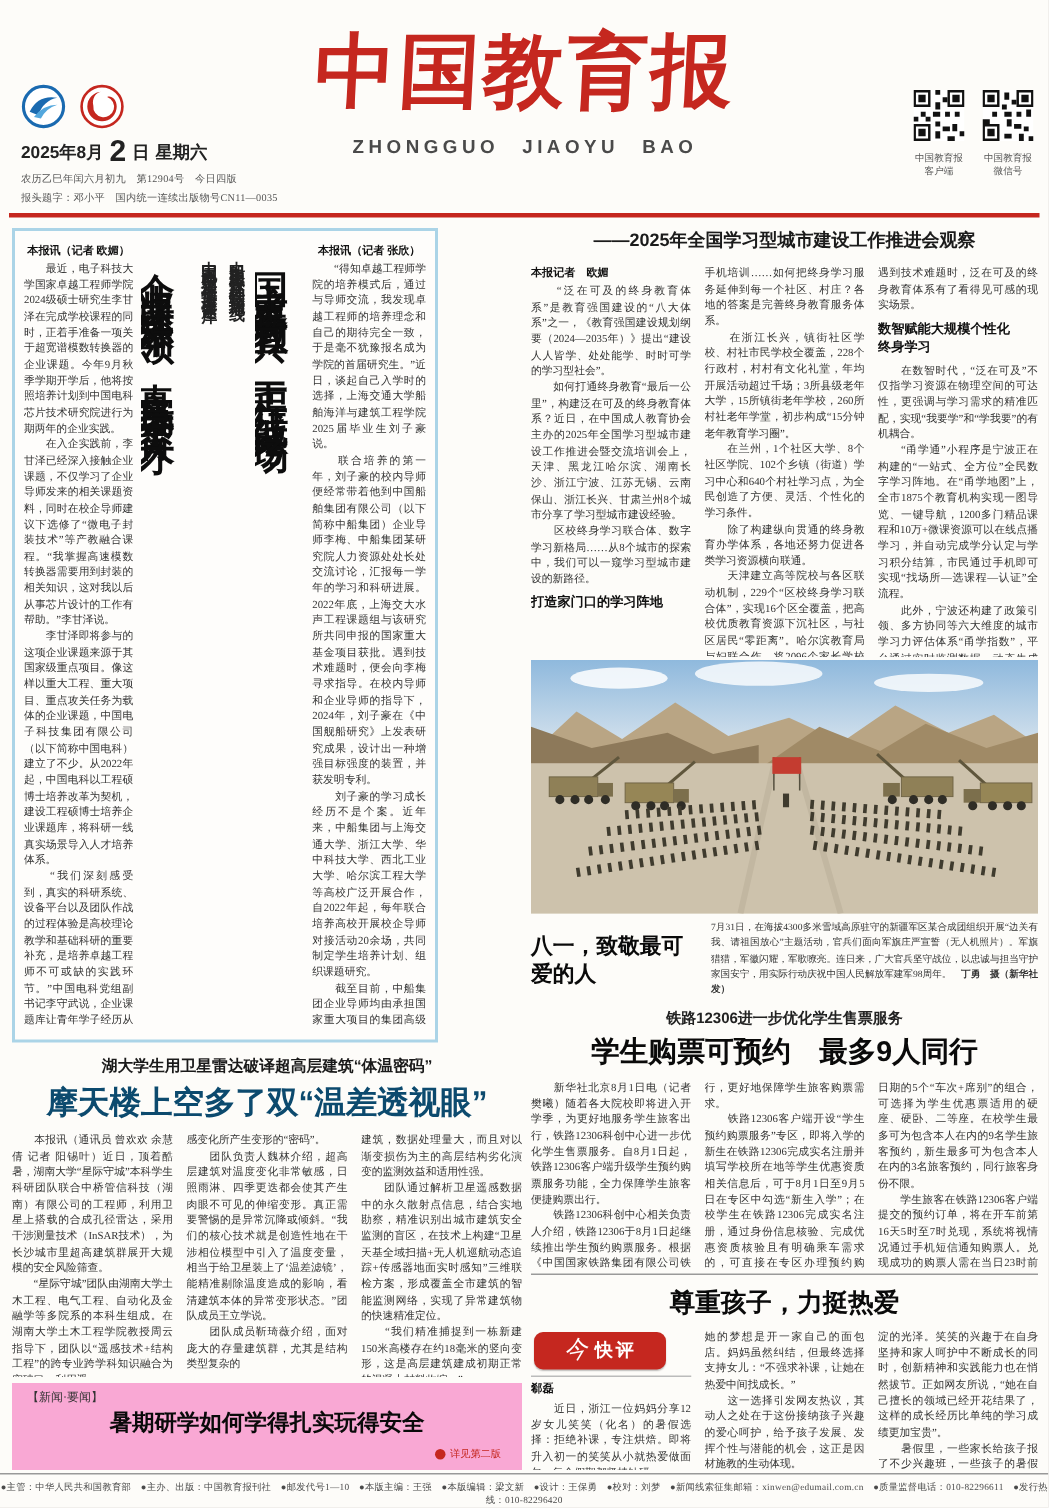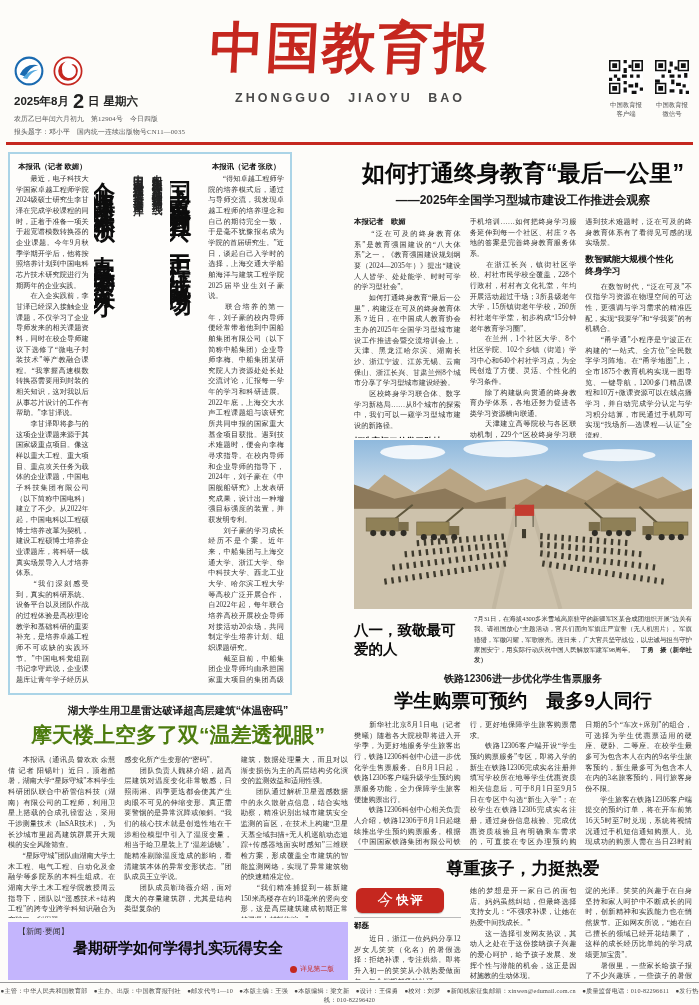--- a/index.html
+++ b/index.html
@@ -83,24 +83,24 @@
   .kp-badge .kp{font-family:"Liberation Sans",sans-serif;font-weight:700;font-size:12px;
                 letter-spacing:2px;}
   .author{font-size:7.6px;font-weight:700;border-top:1px solid #bbb;padding-top:3px;
           margin-bottom:3px;color:#111;}
 
   
   .skyscraper{position:absolute;left:8px;top:704px;width:340px;height:214px;overflow:hidden;}
   .sky-kicker{font-family:"Liberation Sans",sans-serif;font-weight:700;font-size:10.5px;
               text-align:center;color:#1a1a1a;}
   .sky-hl{margin:3px 0 6px;font-family:"Liberation Sans",sans-serif;font-weight:900;
-          font-size:21px;text-align:center;color:#4d7c0f;}
-
-  
-  .digest{position:absolute;left:8px;top:922px;width:340px;height:58px;background:#c4b5fd;
+          font-size:21px;text-align:center;color:#0c4a6e;}
+
+  
+  .digest{position:absolute;left:8px;top:922px;width:340px;height:58px;background:#f9a8d4;
           padding:4px 10px;overflow:hidden;}
   .digest-label{font-size:8px;color:#333;}
   .digest-hl{font-family:"Liberation Sans",sans-serif;font-weight:900;font-size:15px;
              text-align:center;color:#0a0a0a;margin-top:2px;}
   .see-note{position:absolute;right:14px;bottom:6px;font-size:6.8px;color:#c5271f;
             display:flex;align-items:center;gap:3px;}
   .see-note .dot{width:7px;height:7px;border-radius:50%;background:#c5271f;display:inline-block;}
 
   
   .footer-rule{position:absolute;left:0;top:982px;width:699px;height:1px;background:#999;}
@@ -181,21 +181,20 @@
       <div class="byline" data-name="article-b-byline">本报讯（记者 张欣）</div>
       <div class="bodytext" data-name="article-b-text">　　“得知卓越工程师学院的培养模式后，通过与导师交流，我发现卓越工程师的培养理念和自己的期待完全一致，于是毫不犹豫报名成为学院的首届研究生。”近日，谈起自己入学时的选择，上海交通大学船舶海洋与建筑工程学院2025届毕业生刘子豪说。
 　　联合培养的第一年，刘子豪的校内导师便经常带着他到中国船舶集团有限公司（以下简称中船集团）企业导师李梅、中船集团某研究院人力资源处处长处交流讨论，汇报每一学年的学习和科研进展。2022年底，上海交大水声工程课题组与该研究所共同申报的国家重大基金项目获批。遇到技术难题时，便会向李梅寻求指导。在校内导师和企业导师的指导下，2024年，刘子豪在《中国舰船研究》上发表研究成果，设计出一种增强目标强度的装置，并获发明专利。
 　　刘子豪的学习成长经历不是个案。近年来，中船集团与上海交通大学、浙江大学、华中科技大学、西北工业大学、哈尔滨工程大学等高校广泛开展合作，自2022年起，每年联合培养高校开展校企导师对接活动20余场，共同制定学生培养计划、组织课题研究。
 　　截至目前，中船集团企业导师均由承担国家重大项目的集团高级技术专家、重大工程型号总师、副总师、项目负责人等高层次人才担任，深度参与学生培养方案制定、课题遴选、实践指导、论文把关等关键环节。在企业导师指导下，首届入企工程硕士117人已产生系列专利等各类成果。</div>
       <div class="turn" data-name="article-b-turn-note">（下转第二版）</div>
     </div>
   </section>
 
   <section class="lead" data-name="lead-article">
-    <h1 class="lead-hl" data-name="lead-headline">如何打通终身教育“最后一公里”</h1>
     <div class="lead-sub" data-name="lead-subtitle">——2025年全国学习型城市建设工作推进会观察</div>
     <div class="cols" data-name="lead-columns">
       <div class="col" data-name="lead-col-1">
         <div class="byline left" data-name="lead-byline">本报记者　欧媚</div>
         <div class="bodytext" data-name="lead-col1-text">　　“泛在可及的终身教育体系”是教育强国建设的“八大体系”之一，《教育强国建设规划纲要（2024—2035年）》提出“建设人人皆学、处处能学、时时可学的学习型社会”。
 　　如何打通终身教育“最后一公里”，构建泛在可及的终身教育体系？近日，在中国成人教育协会主办的2025年全国学习型城市建设工作推进会暨交流培训会上，天津、黑龙江哈尔滨、湖南长沙、浙江宁波、江苏无锡、云南保山、浙江长兴、甘肃兰州8个城市分享了学习型城市建设经验。
 　　区校终身学习联合体、数字学习新格局……从8个城市的探索中，我们可以一窥学习型城市建设的新路径。</div>
         <div class="subhead" data-name="lead-subhead-1">打造家门口的学习阵地</div>
 
       </div>

